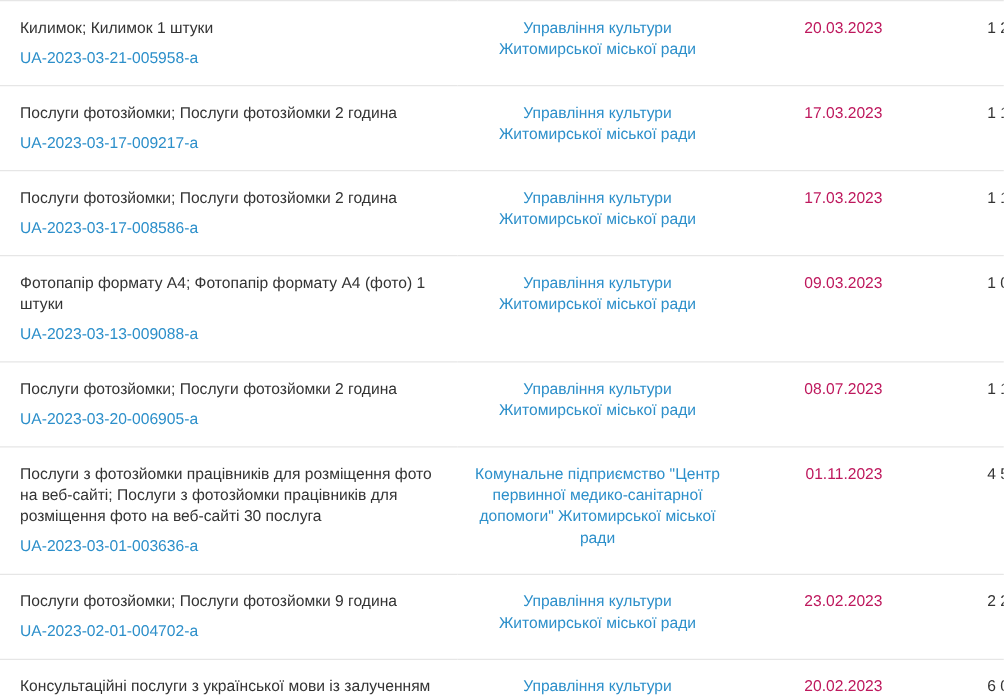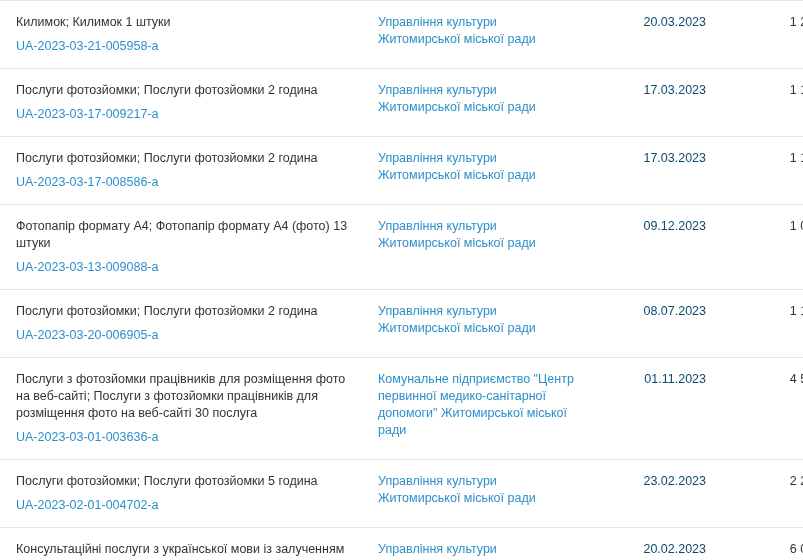--- a/index.html
+++ b/index.html
@@ -32,26 +32,27 @@
     line-height: 17px;
   }
   .c-subject {
     width: 340px;
     padding-left: 16px;
   }
   .c-buyer {
     width: 200px;
     color: #2c8fca;
     padding-left: 12px;
+    text-align: center;
   }
   .c-date {
     width: 118px;
     text-align: right;
     white-space: nowrap;
-    color: #0c4a6e;
+    color: #be185d;
   }
   .c-amount {
     width: 105px;
     text-align: right;
     white-space: nowrap;
     padding-right: 16px;
     color: #333333;
   }
   .subject-title {
     color: #333333;
@@ -107,27 +108,27 @@
       </td>
       <td class="cell c-buyer">
         <a class="buyer-link" href="#">Управління культури Житомирської міської ради</a>
       </td>
       <td class="cell c-date">17.03.2023</td>
       <td class="cell c-amount">1 100</td>
     </tr>
 
     <tr class="row">
       <td class="cell c-subject">
-        <span class="subject-title">Фотопапір формату A4; Фотопапір формату A4 (фото) 13 штуки</span>
+        <span class="subject-title">Фотопапір формату A4; Фотопапір формату A4 (фото) 1 штуки</span>
         <a class="subject-id" href="#">UA-2023-03-13-009088-a</a>
       </td>
       <td class="cell c-buyer">
         <a class="buyer-link" href="#">Управління культури Житомирської міської ради</a>
       </td>
-      <td class="cell c-date">09.12.2023</td>
+      <td class="cell c-date">09.03.2023</td>
       <td class="cell c-amount">1 000</td>
     </tr>
 
     <tr class="row">
       <td class="cell c-subject">
         <span class="subject-title">Послуги фотозйомки; Послуги фотозйомки 2 година</span>
         <a class="subject-id" href="#">UA-2023-03-20-006905-a</a>
       </td>
       <td class="cell c-buyer">
         <a class="buyer-link" href="#">Управління культури Житомирської міської ради</a>
@@ -143,21 +144,21 @@
       </td>
       <td class="cell c-buyer">
         <a class="buyer-link" href="#">Комунальне підприємство "Центр первинної медико-санітарної допомоги" Житомирської міської ради</a>
       </td>
       <td class="cell c-date">01.11.2023</td>
       <td class="cell c-amount">4 500</td>
     </tr>
 
     <tr class="row">
       <td class="cell c-subject">
-        <span class="subject-title">Послуги фотозйомки; Послуги фотозйомки 5 година</span>
+        <span class="subject-title">Послуги фотозйомки; Послуги фотозйомки 9 година</span>
         <a class="subject-id" href="#">UA-2023-02-01-004702-a</a>
       </td>
       <td class="cell c-buyer">
         <a class="buyer-link" href="#">Управління культури Житомирської міської ради</a>
       </td>
       <td class="cell c-date">23.02.2023</td>
       <td class="cell c-amount">2 200</td>
     </tr>
 
     <tr class="row">

